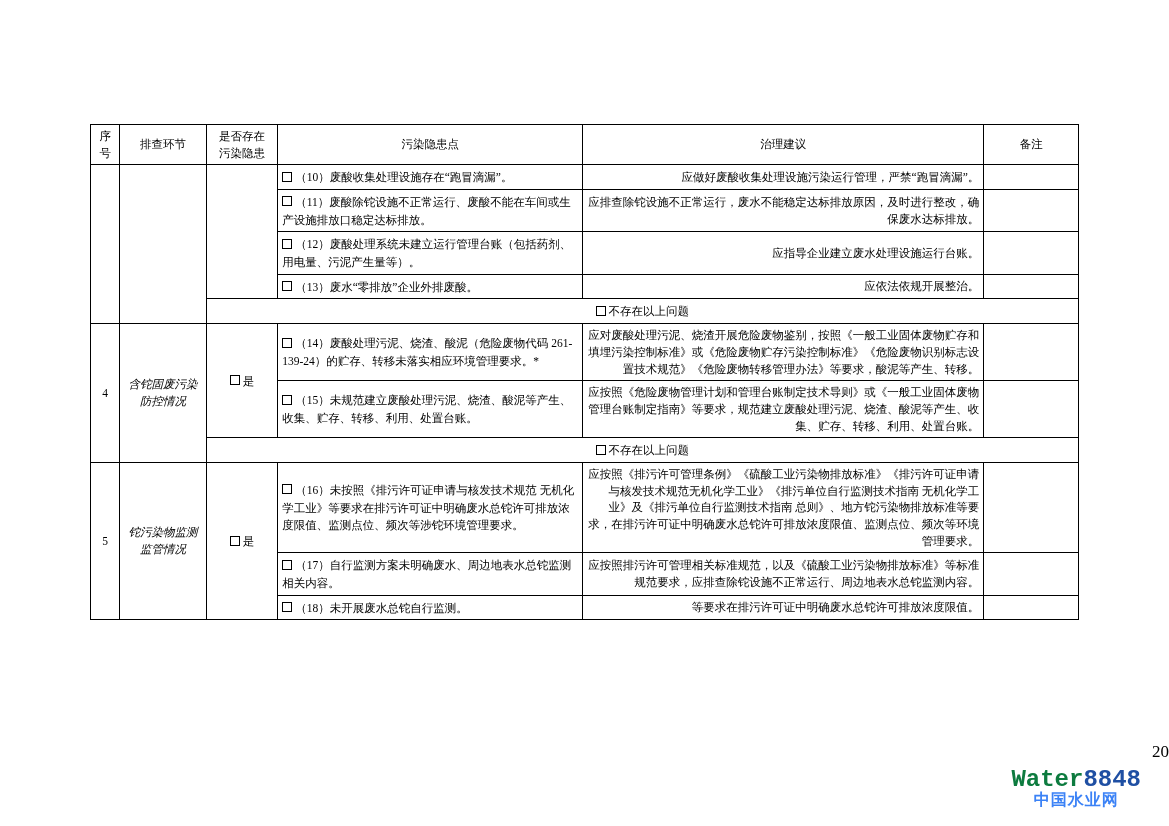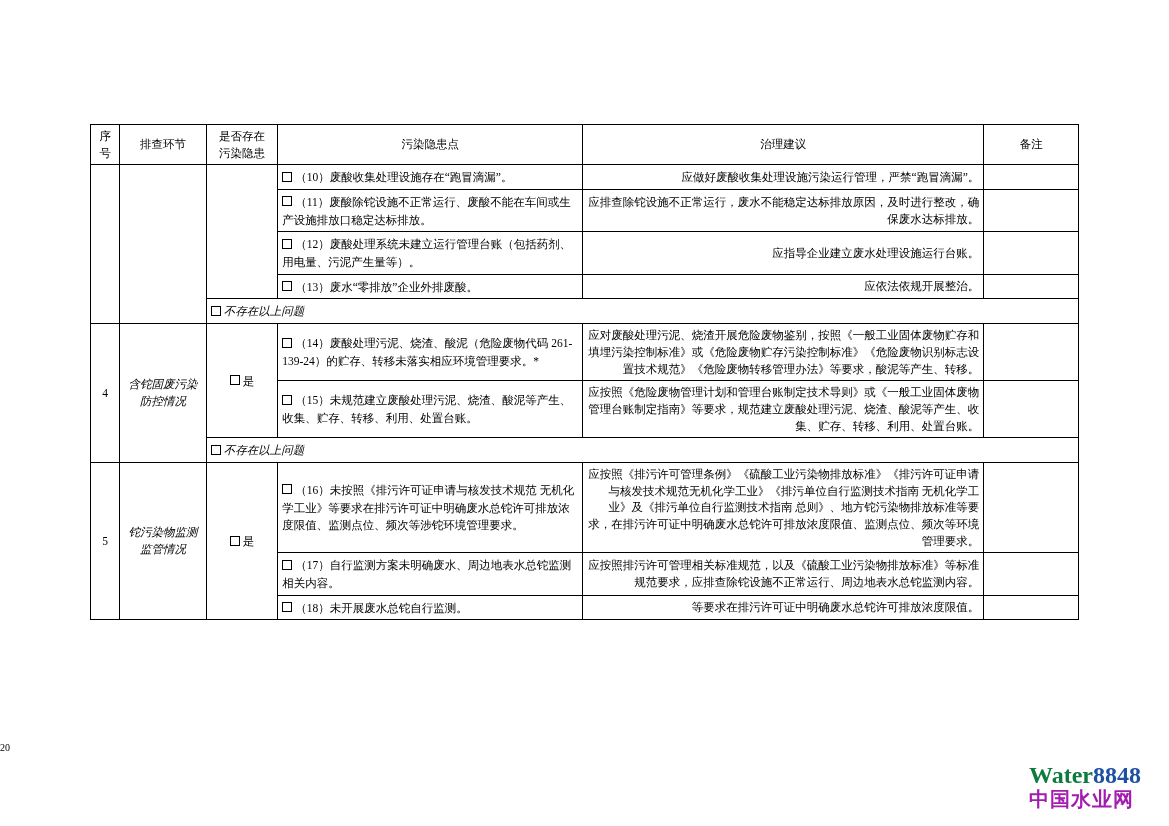--- a/index.html
+++ b/index.html
@@ -54,63 +54,62 @@
     line-height: 1.35;
     padding: 4px 2px;
   }
   td.seq { text-align: center; font-size: 11.5px; }
   td.stage { text-align: center; font-size: 11.5px; line-height: 1.5; font-style: italic; }
   td.exist { text-align: center; font-size: 11.5px; white-space: nowrap; }
   td.risk { text-align: left; }
   td.advice { text-align: right; }
   td.remark { }
   td.none-row {
-    text-align: left;
+    text-align: center;
     padding-left: 6px;
-    font-style: italic;
   }
   .cb {
     display: inline-block;
     width: 8px;
     height: 8px;
     border: 1px solid #000;
     margin-right: 3px;
     position: relative;
     top: -1px;
     vertical-align: middle;
   }
   .txt { vertical-align: middle; }
   .page-number {
     position: absolute;
     left: 0;
     top: 742px;
     width: 1169px;
-    text-align: left;
-    font-size: 10px;
+    text-align: right;
+    font-size: 17px;
     font-family: "Liberation Serif", serif;
   }
   .watermark {
     position: absolute;
     right: 28px;
     bottom: 16px;
-    text-align: left;
+    text-align: center;
     line-height: 1.05;
-    font-family: Liberation Serif, serif;
+    font-family: Liberation Mono, monospace;
   }
   .wm-line1 {
     font-size: 24px;
     font-weight: bold;
     letter-spacing: 0px;
   }
   .wm-water { color: #0d7b3f; }
   .wm-num { color: #1f4fa3; }
   .wm-line2 {
-    font-size: 20px;
+    font-size: 16px;
     font-weight: bold;
-    color: #a21caf;
+    color: #3b82f6;
     letter-spacing: 1px;
     margin-top: 1px;
   }
 </style>
 </head>
 <body>
 
 <div class="page">
 
   <div class="table-wrap">

